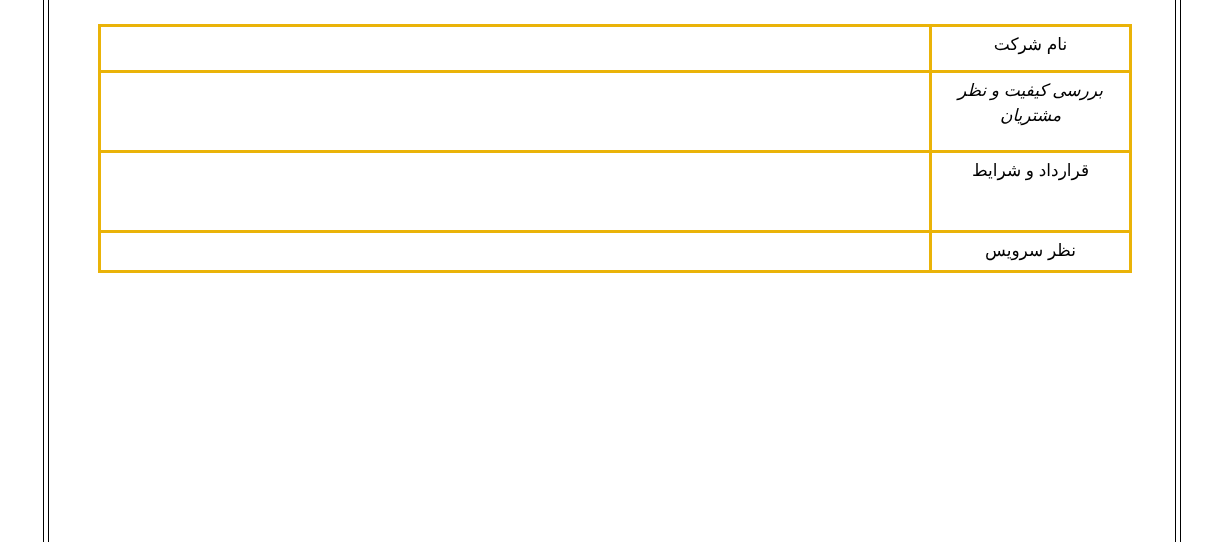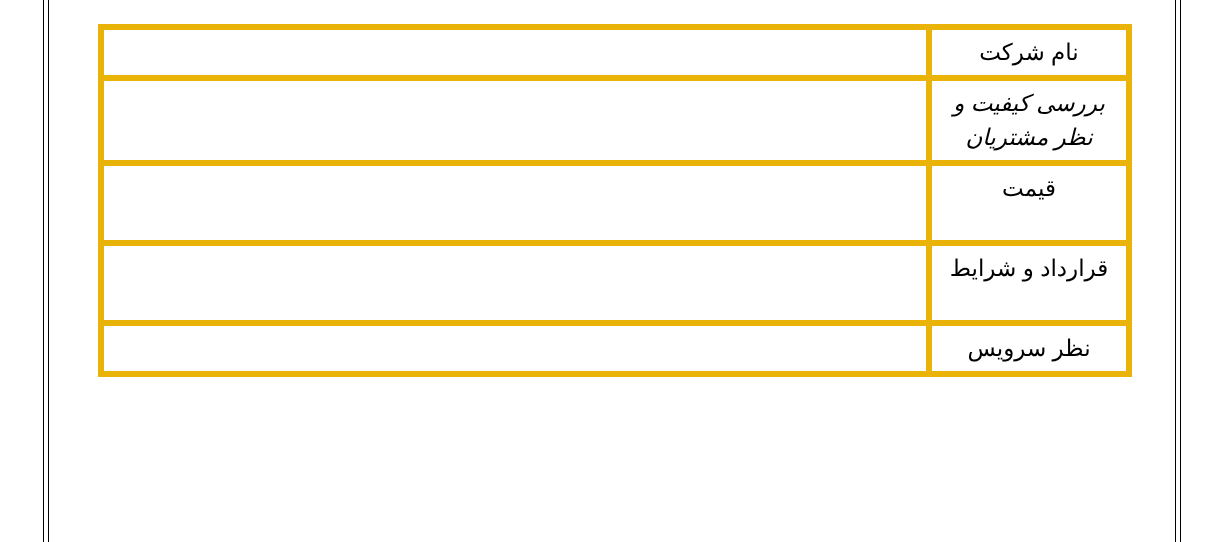--- a/index.html
+++ b/index.html
@@ -52,24 +52,24 @@
   }
   .table {
     position: absolute;
     top: 24px;
     left: 98px;
     right: 92px;
     border-collapse: collapse;
     width: calc(1224px - 98px - 92px);
   }
   .table td {
-    border: 6px solid #eab308;
+    border: 3px solid #eab308;
     vertical-align: top;
     padding: 6px 10px 6px 10px;
-    font-size: 23px;
+    font-size: 17px;
     line-height: 1.45;
     color: #000;
   }
   .label-cell {
     width: 200px;
     text-align: center;
   }
   .value-cell {
     text-align: right;
   }
@@ -93,24 +93,20 @@
   <table class="table">
     <tbody>
       <tr class="row-1">
         <td class="label-cell">نام شرکت</td>
         <td class="value-cell"></td>
       </tr>
       <tr class="row-3">
         <td class="label-cell">بررسی کیفیت و نظر مشتریان</td>
         <td class="value-cell"></td>
       </tr>
-      <tr class="row-4">
-        <td class="label-cell">قیمت</td>
-        <td class="value-cell"></td>
-      </tr>
       <tr class="row-6">
         <td class="label-cell">قرارداد و شرایط</td>
         <td class="value-cell"></td>
       </tr>
       <tr class="row-7">
         <td class="label-cell">نظر سرویس</td>
         <td class="value-cell"></td>
       </tr>
     </tbody>
   </table>

